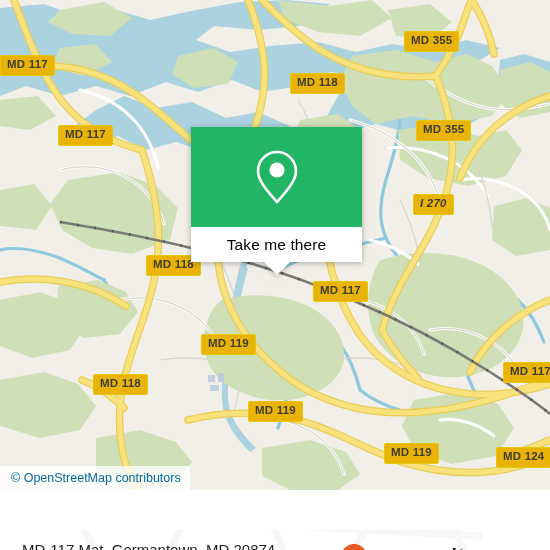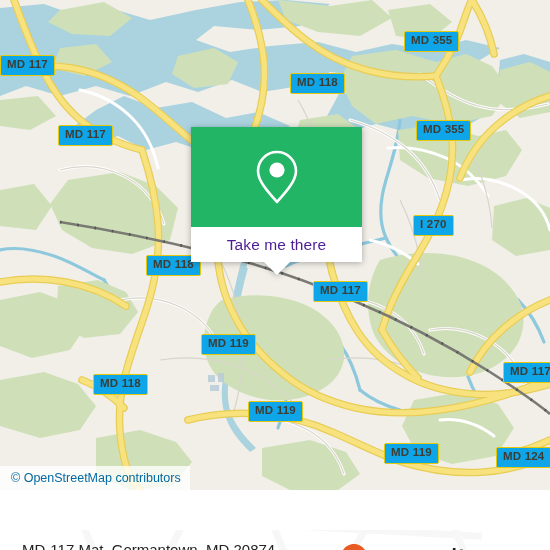--- a/index.html
+++ b/index.html
@@ -13,21 +13,21 @@
   
   .map-area{
     position:absolute;left:0;top:0;width:550px;height:490px;
     overflow:hidden;background:#f2efe9;
   }
   .map-svg{position:absolute;left:0;top:0;width:550px;height:490px;display:block;}
 
   
   .shield{
     position:absolute;
-    background:#0ea5e9;
+    background:#eab308;
     border:1.5px solid #e3c80d;
     border-radius:2px;
     color:#3d3d33;
     font-size:11.5px;
     font-weight:bold;
     line-height:1;
     padding:3px 6px 4px 6px;
     white-space:nowrap;
     letter-spacing:0.2px;
     font-family:"Liberation Sans","DejaVu Sans",sans-serif;
@@ -50,21 +50,21 @@
   }
   .callout-head{
     height:100px;background:#22b565;
     display:flex;align-items:center;justify-content:center;
   }
   .callout-body{
     background:#ffffff;height:35px;
     display:flex;align-items:center;justify-content:center;
   }
   .callout-body span{
-    font-size:15.5px;color:#4c1d95;letter-spacing:0.1px;
+    font-size:15.5px;color:#000000;letter-spacing:0.1px;
   }
   .callout-tail{
     position:absolute;left:50%;margin-left:-13px;top:135px;
     width:0;height:0;
     border-left:13px solid transparent;
     border-right:13px solid transparent;
     border-top:13px solid #ffffff;
   }
 
   
@@ -273,21 +273,21 @@
           <rect x="210" y="385" width="9" height="6"></rect>
         </g>
       </g>
     </svg>
 
     <div class="shield" style="left:0px;top:55px;">MD 117</div>
     <div class="shield" style="left:404px;top:31px;">MD 355</div>
     <div class="shield" style="left:290px;top:73px;">MD 118</div>
     <div class="shield" style="left:416px;top:120px;">MD 355</div>
     <div class="shield" style="left:58px;top:125px;">MD 117</div>
-    <div class="shield" style="left:413px;top:215px;">I 270</div>
+    <div class="shield" style="left:413px;top:194px;font-style:italic;">I 270</div>
     <div class="shield" style="left:146px;top:255px;">MD 118</div>
     <div class="shield" style="left:313px;top:281px;">MD 117</div>
     <div class="shield" style="left:201px;top:334px;">MD 119</div>
     <div class="shield" style="left:503px;top:362px;">MD 117</div>
     <div class="shield" style="left:93px;top:374px;">MD 118</div>
     <div class="shield" style="left:248px;top:401px;">MD 119</div>
     <div class="shield" style="left:384px;top:443px;">MD 119</div>
     <div class="shield" style="left:496px;top:447px;text-align:center;">MD 124</div>
 
     <div class="callout">

